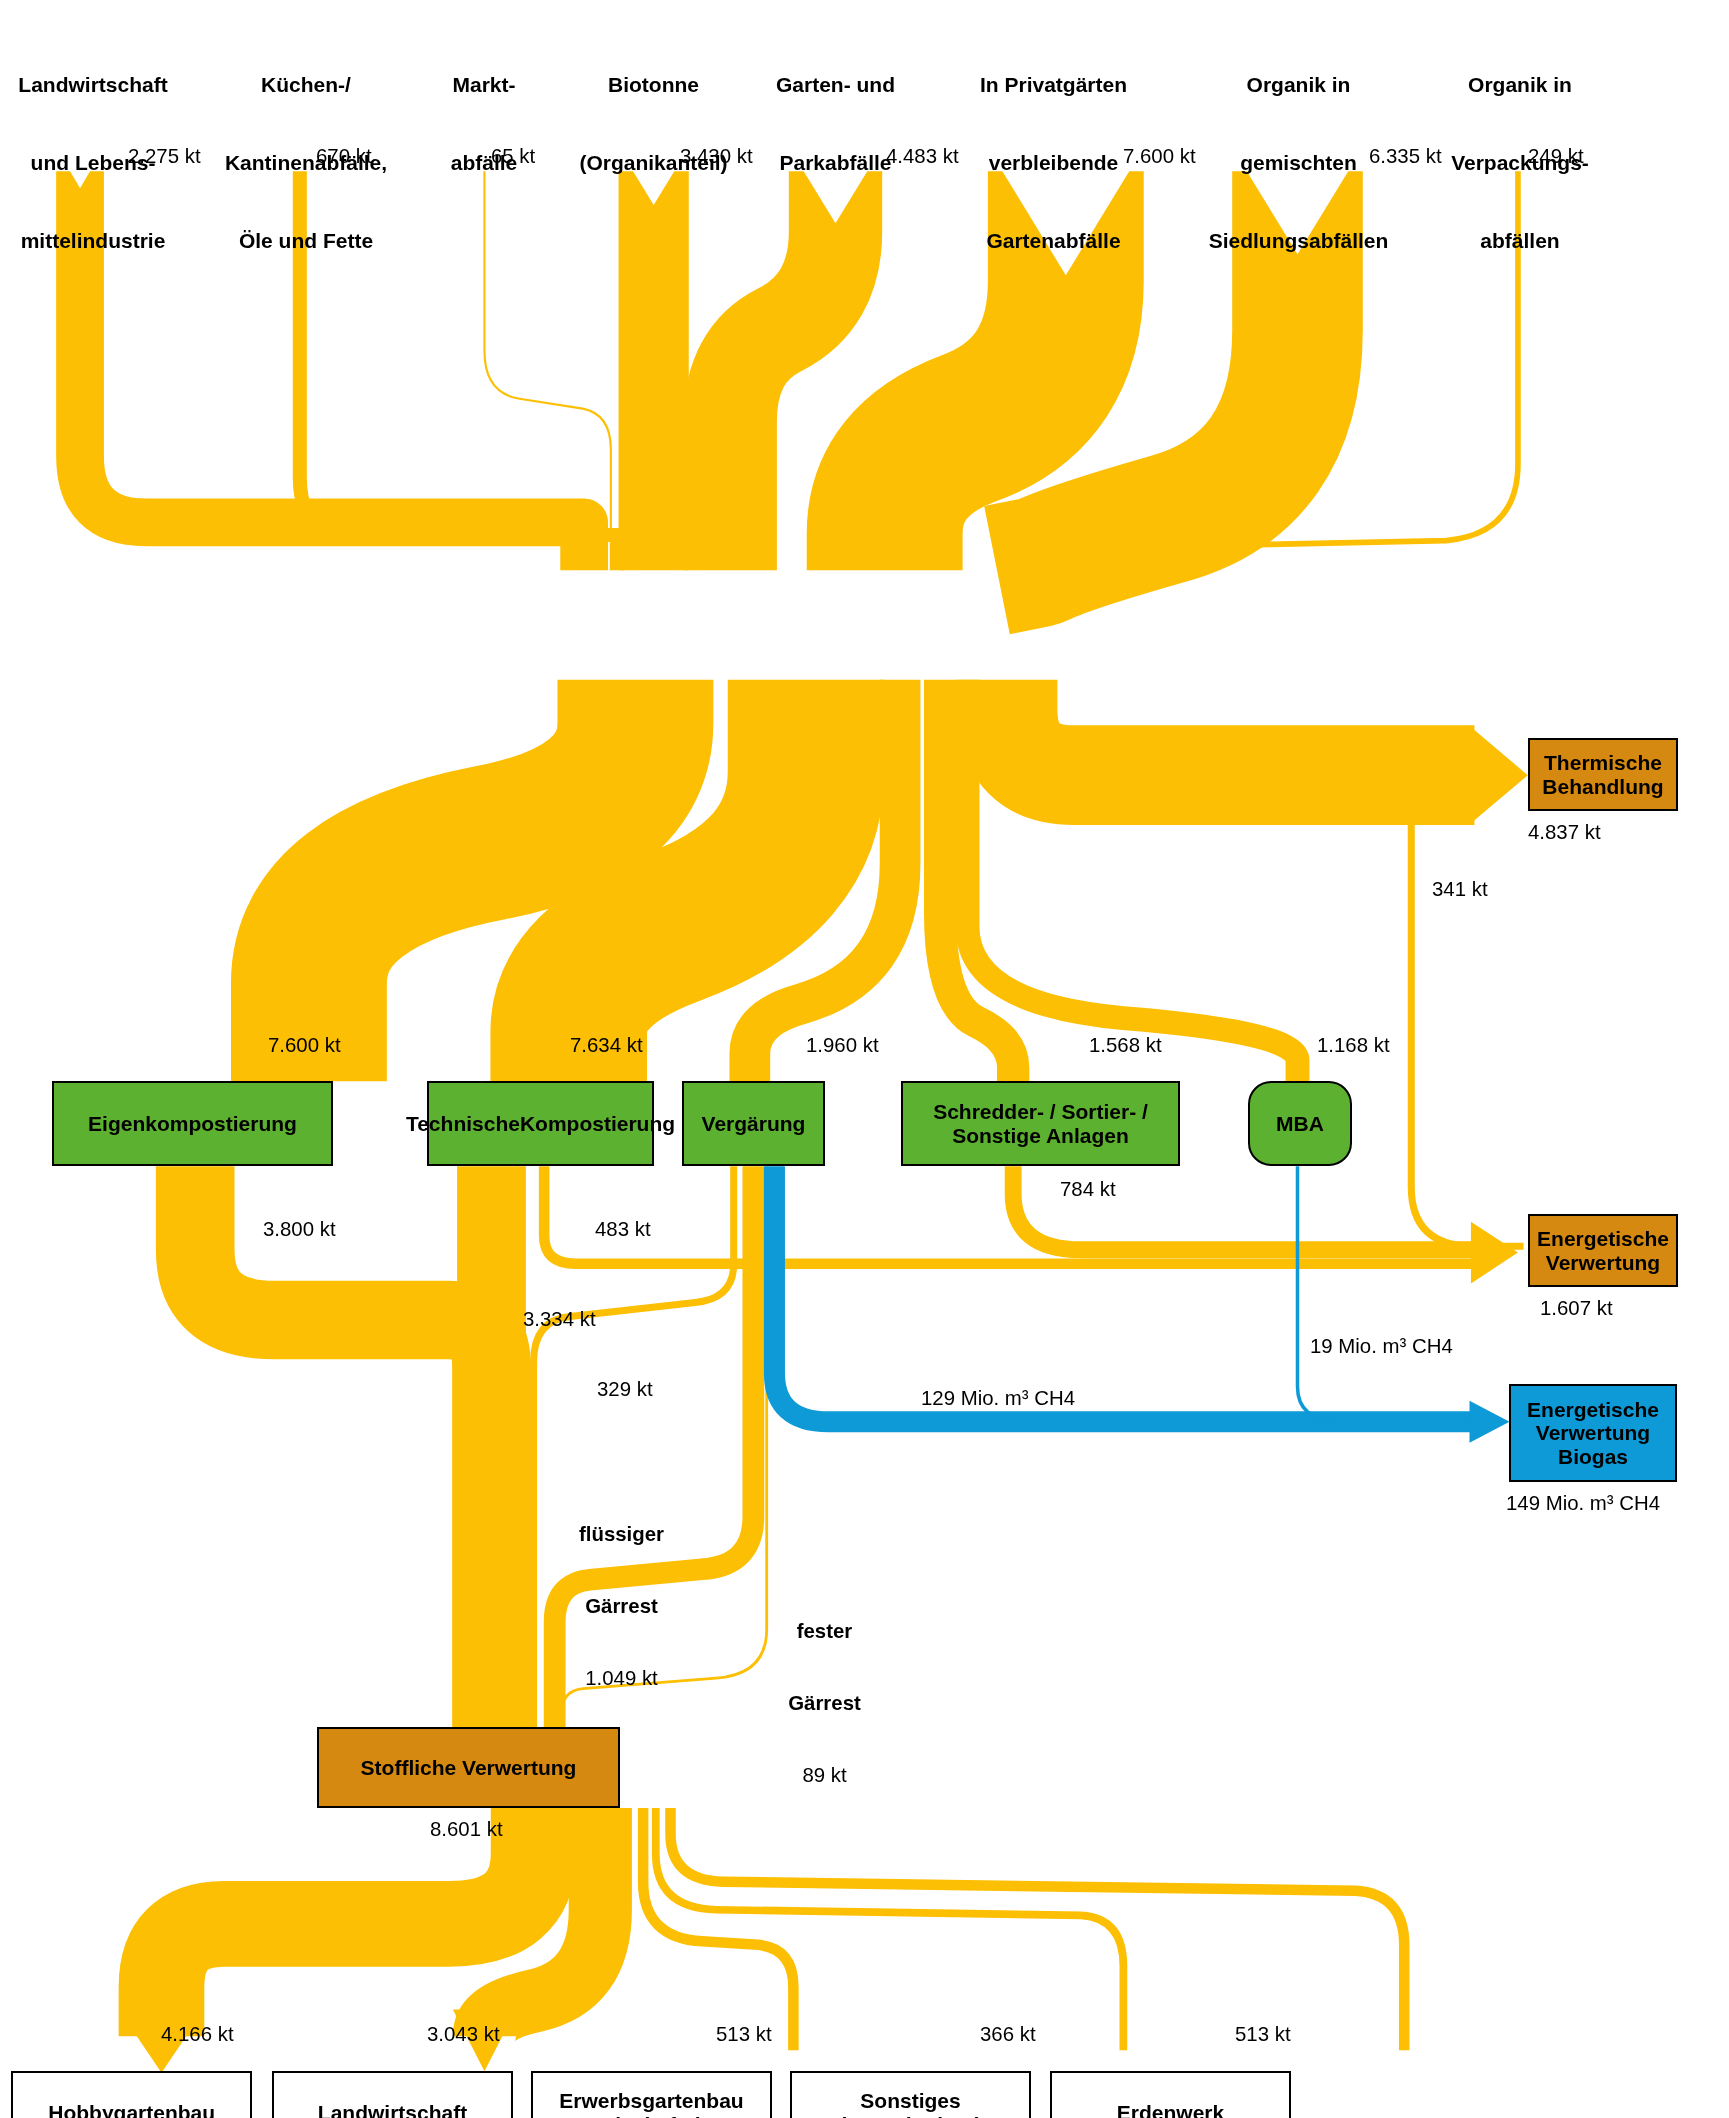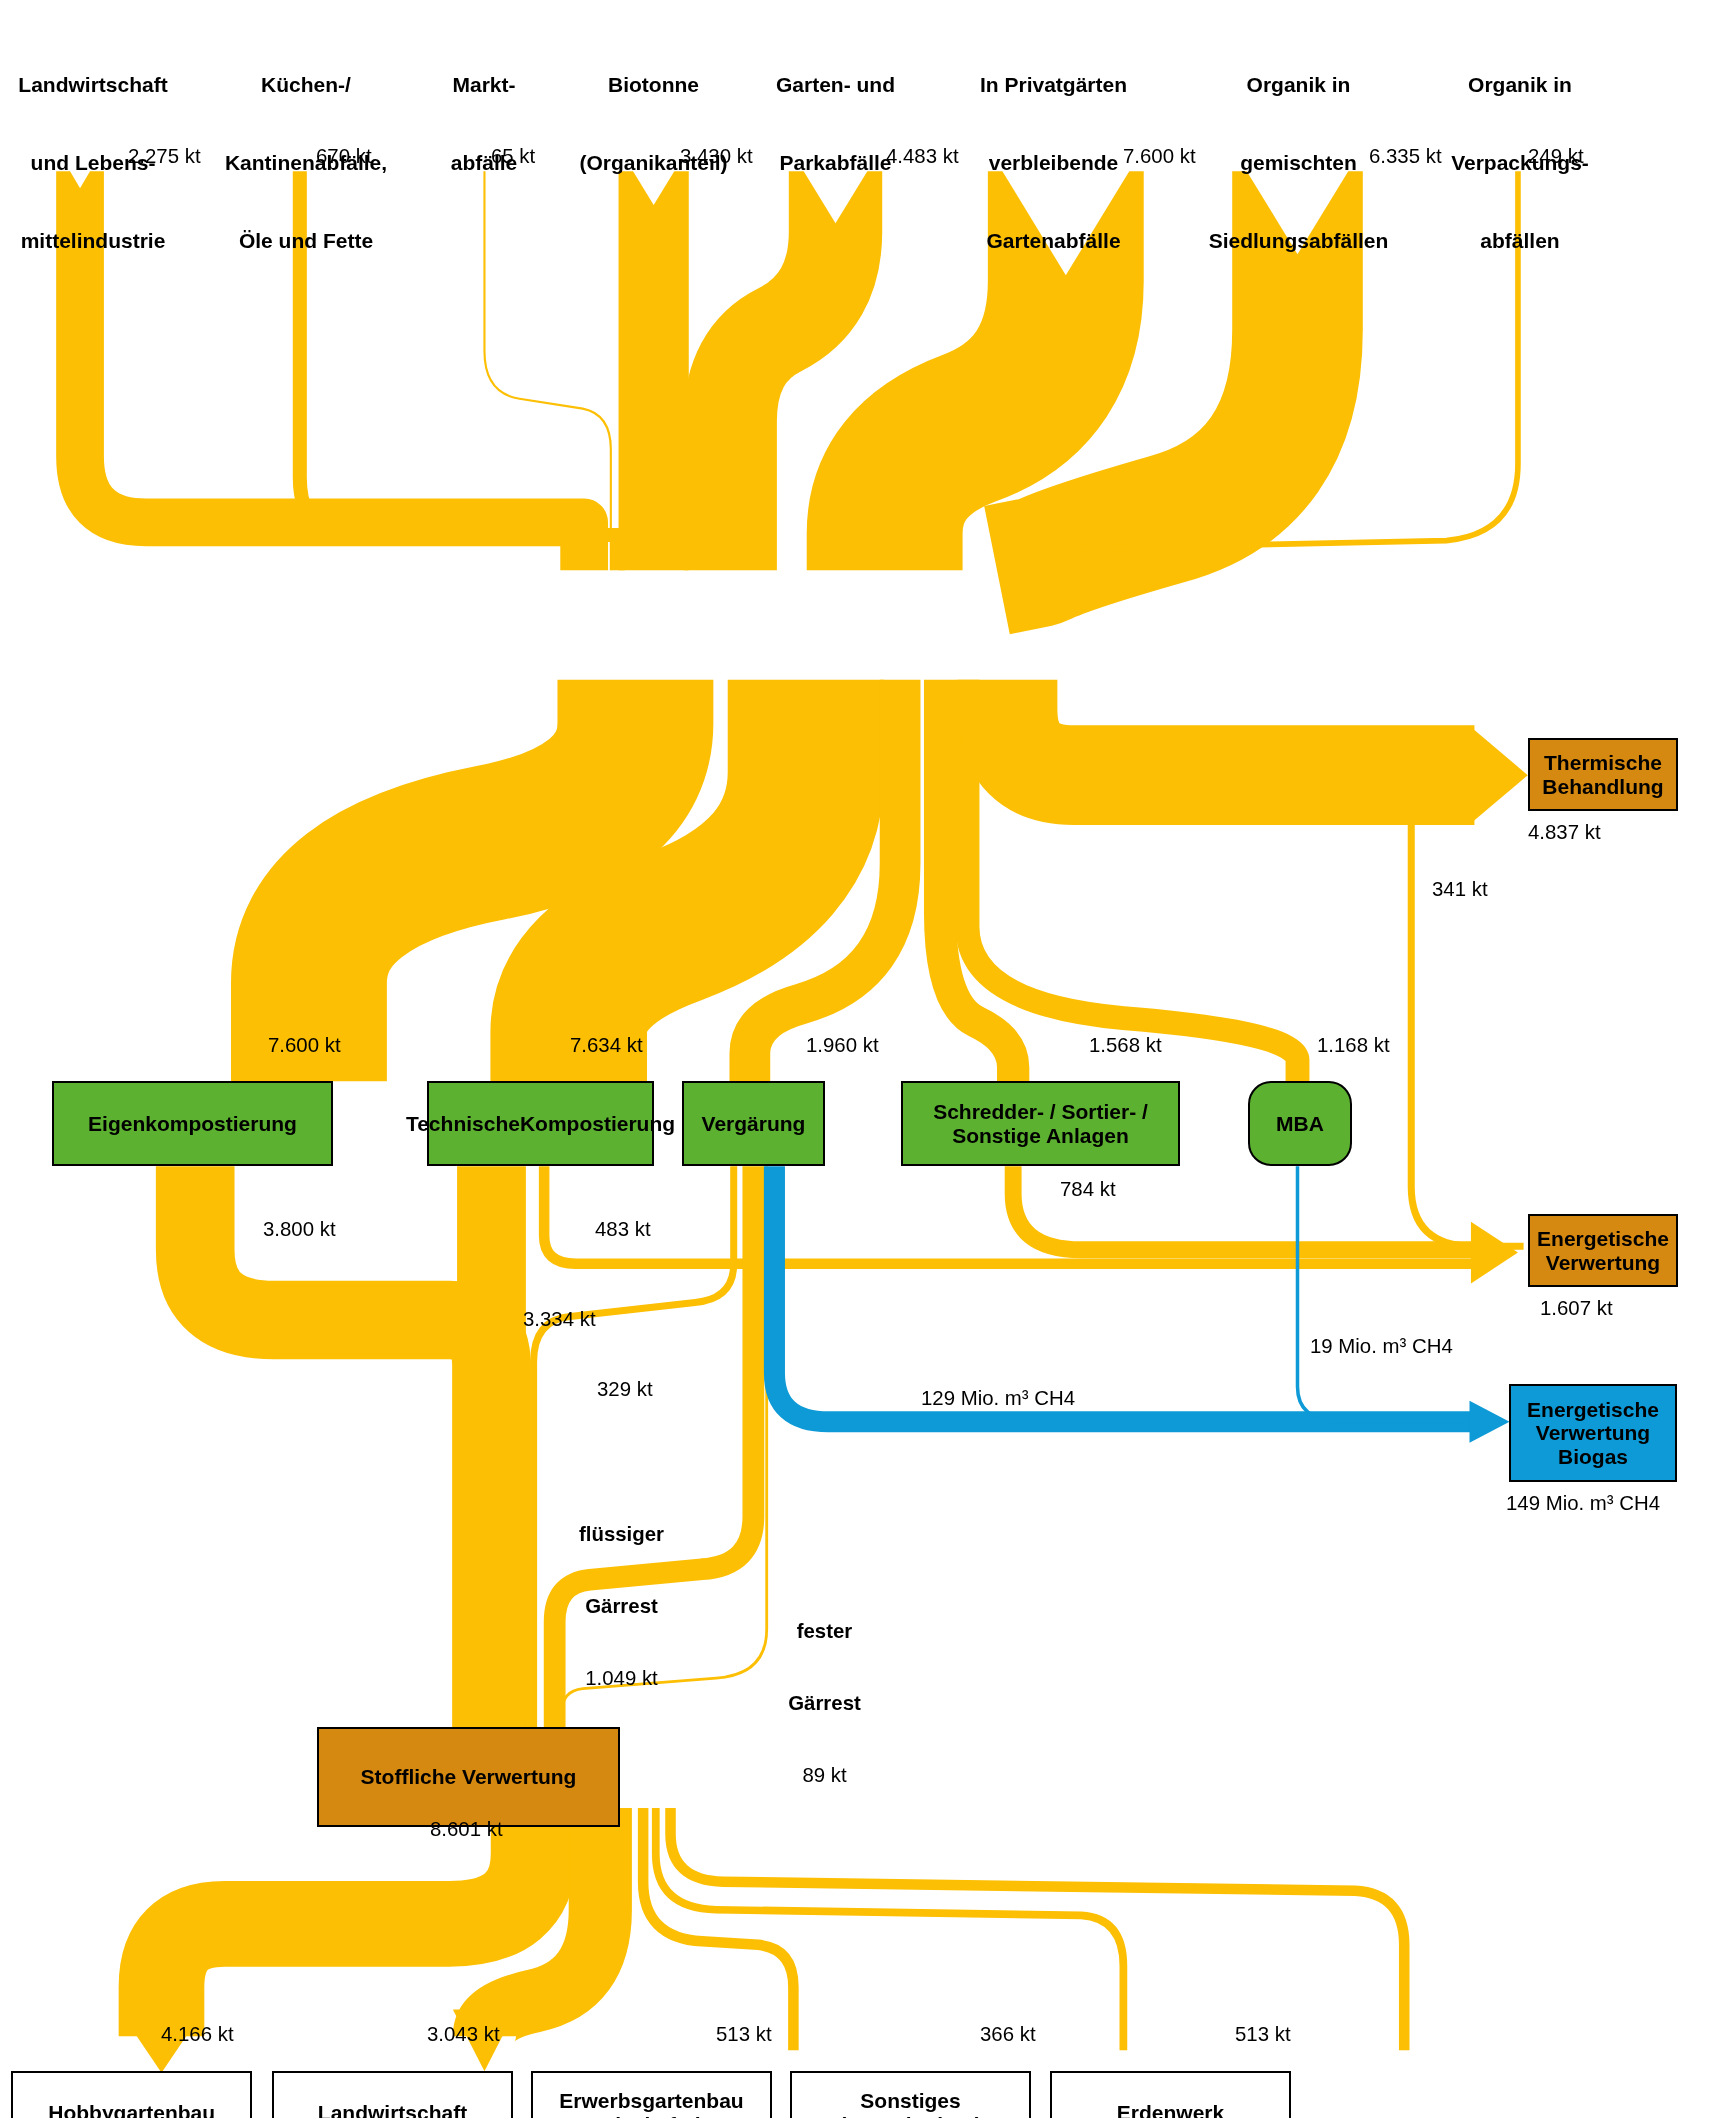--- a/index.html
+++ b/index.html
@@ -244,21 +244,21 @@
   </div>
 
   <div class="lbl val-b ctr" style="left:765px;top:1571px;width:119px;">
     <div>fester</div>
     <div>Gärrest</div>
     <div style="font-weight:normal;">89 kt</div>
   </div>
 
   <div class="lbl val" style="left:921px;top:1386px;">129 Mio. m³ CH4</div>
 
-  <div class="nodebox orange" style="left:317px;top:1727px;width:303px;height:100px;text-align:right;">
+  <div class="nodebox orange" style="left:317px;top:1727px;width:303px;height:81px;text-align:right;">
     <span>Stoffliche Verwertung</span>
   </div>
   <div class="lbl val" style="left:430px;top:1817px;">8.601 kt</div>
 
   <div class="nodebox white" style="left:11.2px;top:2071px;width:241px;height:84px;">
     <span>Hobbygartenbau</span>
   </div>
   <div class="lbl val" style="left:161px;top:2022px;">4.166 kt</div>
 
   <div class="nodebox white" style="left:272px;top:2071px;width:241px;height:84px;">

